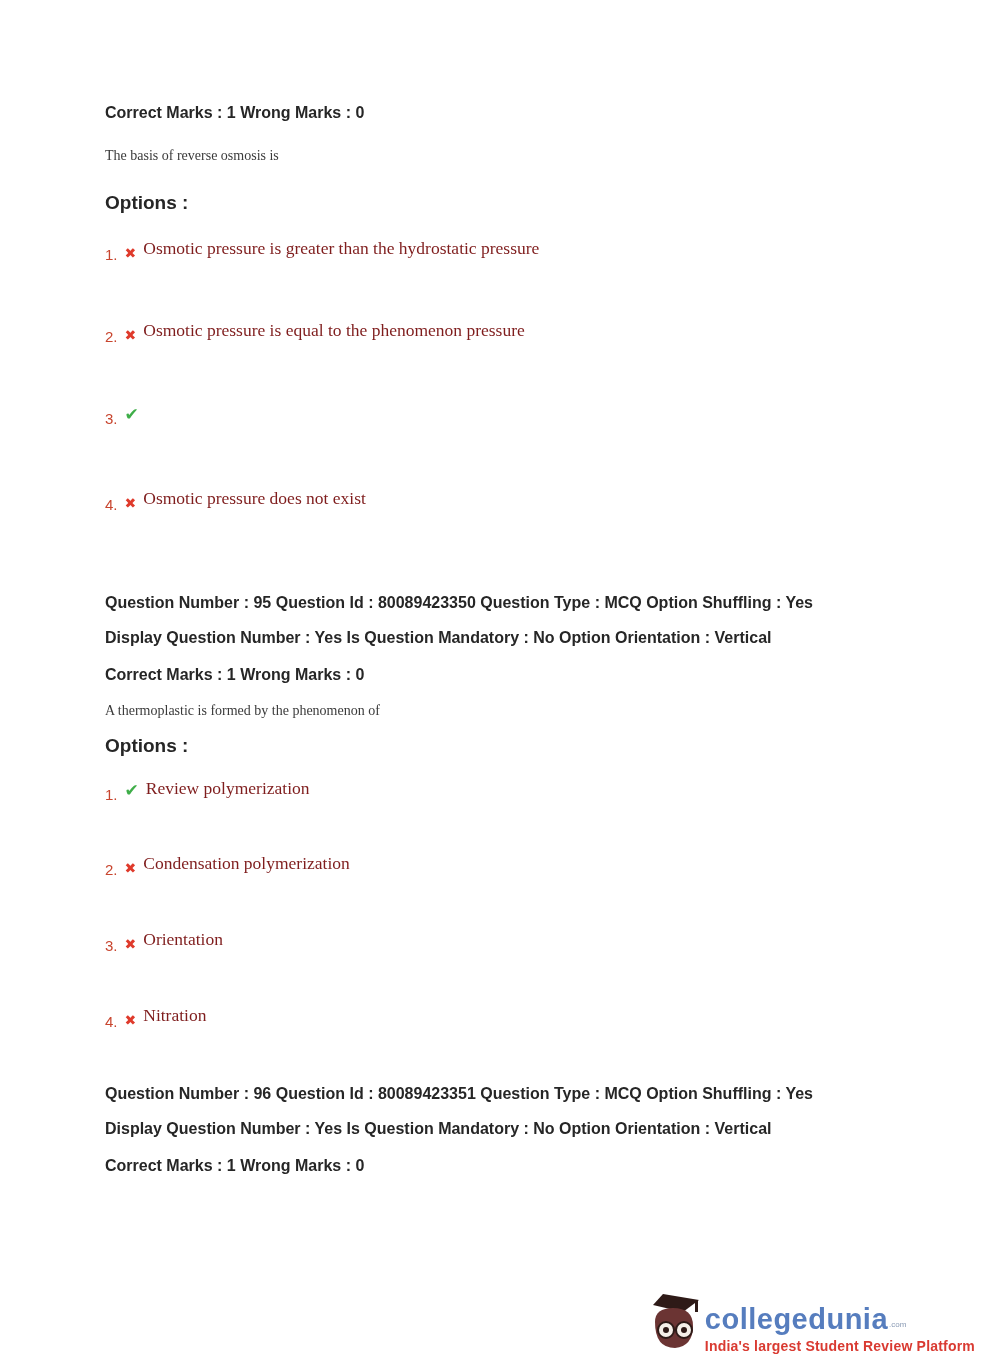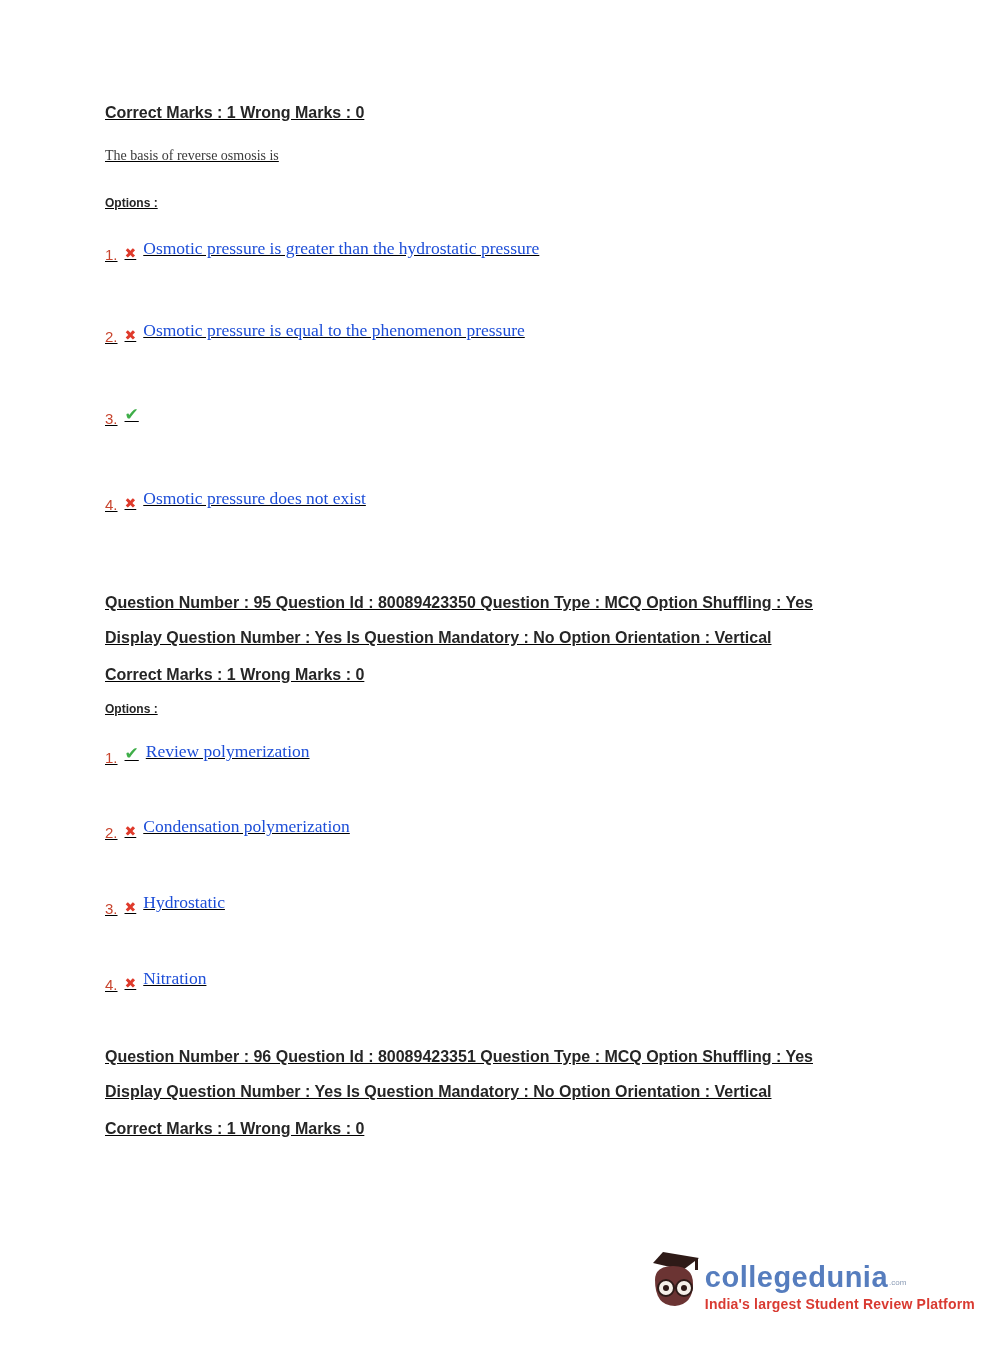--- a/index.html
+++ b/index.html
@@ -3,21 +3,20 @@
 <meta charset="utf-8">
 <style>
   html, body { margin: 0; padding: 0; background: #ffffff; }
   .page {
     position: relative;
     width: 1001px;
     height: 1356px;
     background: #ffffff;
     overflow: hidden;
     font-family: "Liberation Sans", sans-serif;
-    text-decoration: underline;
   }
   .content {
     padding: 0 40px 0 105px;
   }
   .meta-line {
     font-family: "Liberation Sans", sans-serif;
     font-weight: 700;
     font-size: 16px;
     color: #262626;
     line-height: 22px;
@@ -25,21 +24,21 @@
   }
   .question-text {
     font-family: "Liberation Serif", "DejaVu Serif", serif;
     font-size: 14px;
     color: #3a3a3a;
     line-height: 24px;
   }
   .options-label {
     font-family: "Liberation Sans", sans-serif;
     font-weight: 700;
-    font-size: 12px;
+    font-size: 19px;
     color: #262626;
     line-height: 22px;
   }
   .option-row {
     display: flex;
     align-items: flex-start;
     gap: 7px;
     min-height: 28px;
   }
   .opt-num {
@@ -53,26 +52,26 @@
     font-family: "DejaVu Sans", sans-serif;
     font-size: 14px;
     margin-top: 9px;
     line-height: 16px;
   }
   .opt-icon.wrong { color: #df3a2b; }
   .opt-icon.correct { color: #3fae49; font-size: 17px; margin-top: 6px; }
   .opt-text {
     font-family: "Liberation Serif", "DejaVu Serif", serif;
     font-size: 17.5px;
-    color: #1d4ed8;
+    color: #7f1d1d;
     line-height: 24px;
   }
   .logo {
     position: absolute;
-    top: 1250px;
+    top: 1292px;
     right: 26px;
     display: flex;
     align-items: flex-start;
     gap: 4px;
   }
   .mascot { display: block; width: 52px; height: 62px; }
   .logo-text-wrap { padding-top: 12px; }
   .logo-name-row { display: flex; align-items: flex-start; }
   .logo-name {
     font-family: "Liberation Sans", sans-serif;
@@ -124,36 +123,37 @@
     </div>
     <div class="option-row" style="margin-top:58px">
       <span class="opt-num">4.</span>
       <span class="opt-icon wrong">✖</span>
       <span class="opt-text">Osmotic pressure does not exist</span>
     </div>
 
     <div class="meta-line" style="margin-top:78px">Question Number : 95 Question Id : 80089423350 Question Type : MCQ Option Shuffling : Yes</div>
     <div class="meta-line" style="margin-top:13px">Display Question Number : Yes Is Question Mandatory : No Option Orientation : Vertical</div>
     <div class="meta-line" style="margin-top:15px">Correct Marks : 1 Wrong Marks : 0</div>
+    <div class="question-text" style="margin-top:13px">A thermoplastic is formed by the phenomenon of</div>
     <div class="options-label" style="margin-top:12px">Options :</div>
 
     <div class="option-row" style="margin-top:19px">
       <span class="opt-num">1.</span>
       <span class="opt-icon correct">✔</span>
       <span class="opt-text">Review polymerization</span>
     </div>
     <div class="option-row" style="margin-top:47px">
       <span class="opt-num">2.</span>
       <span class="opt-icon wrong">✖</span>
       <span class="opt-text">Condensation polymerization</span>
     </div>
     <div class="option-row" style="margin-top:48px">
       <span class="opt-num">3.</span>
       <span class="opt-icon wrong">✖</span>
-      <span class="opt-text">Hydrostatic</span>
+      <span class="opt-text">Orientation</span>
     </div>
     <div class="option-row" style="margin-top:48px">
       <span class="opt-num">4.</span>
       <span class="opt-icon wrong">✖</span>
       <span class="opt-text">Nitration</span>
     </div>
 
     <div class="meta-line" style="margin-top:52px">Question Number : 96 Question Id : 80089423351 Question Type : MCQ Option Shuffling : Yes</div>
     <div class="meta-line" style="margin-top:13px">Display Question Number : Yes Is Question Mandatory : No Option Orientation : Vertical</div>
     <div class="meta-line" style="margin-top:15px">Correct Marks : 1 Wrong Marks : 0</div>

